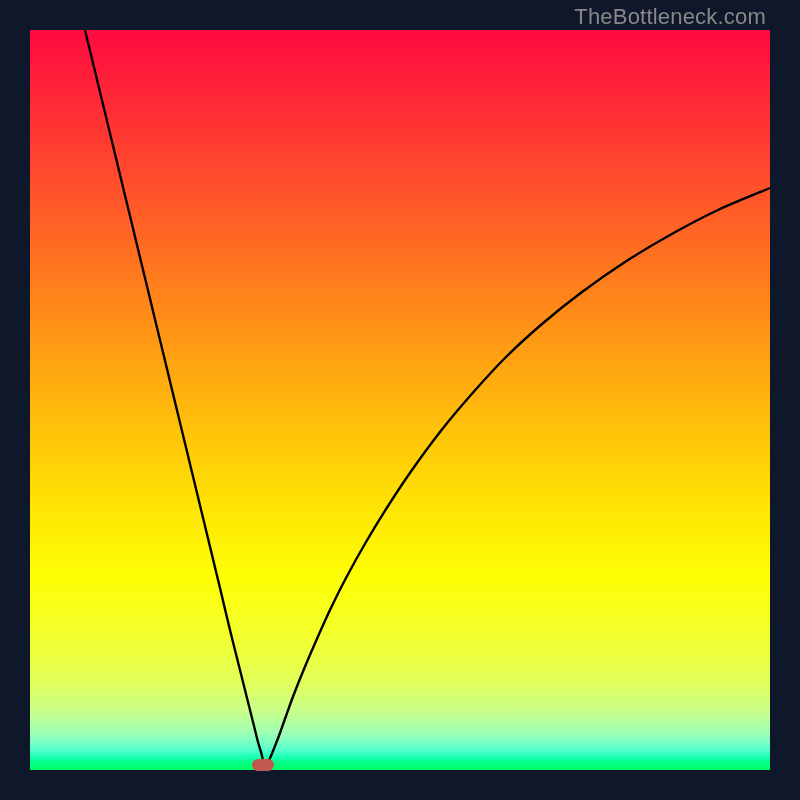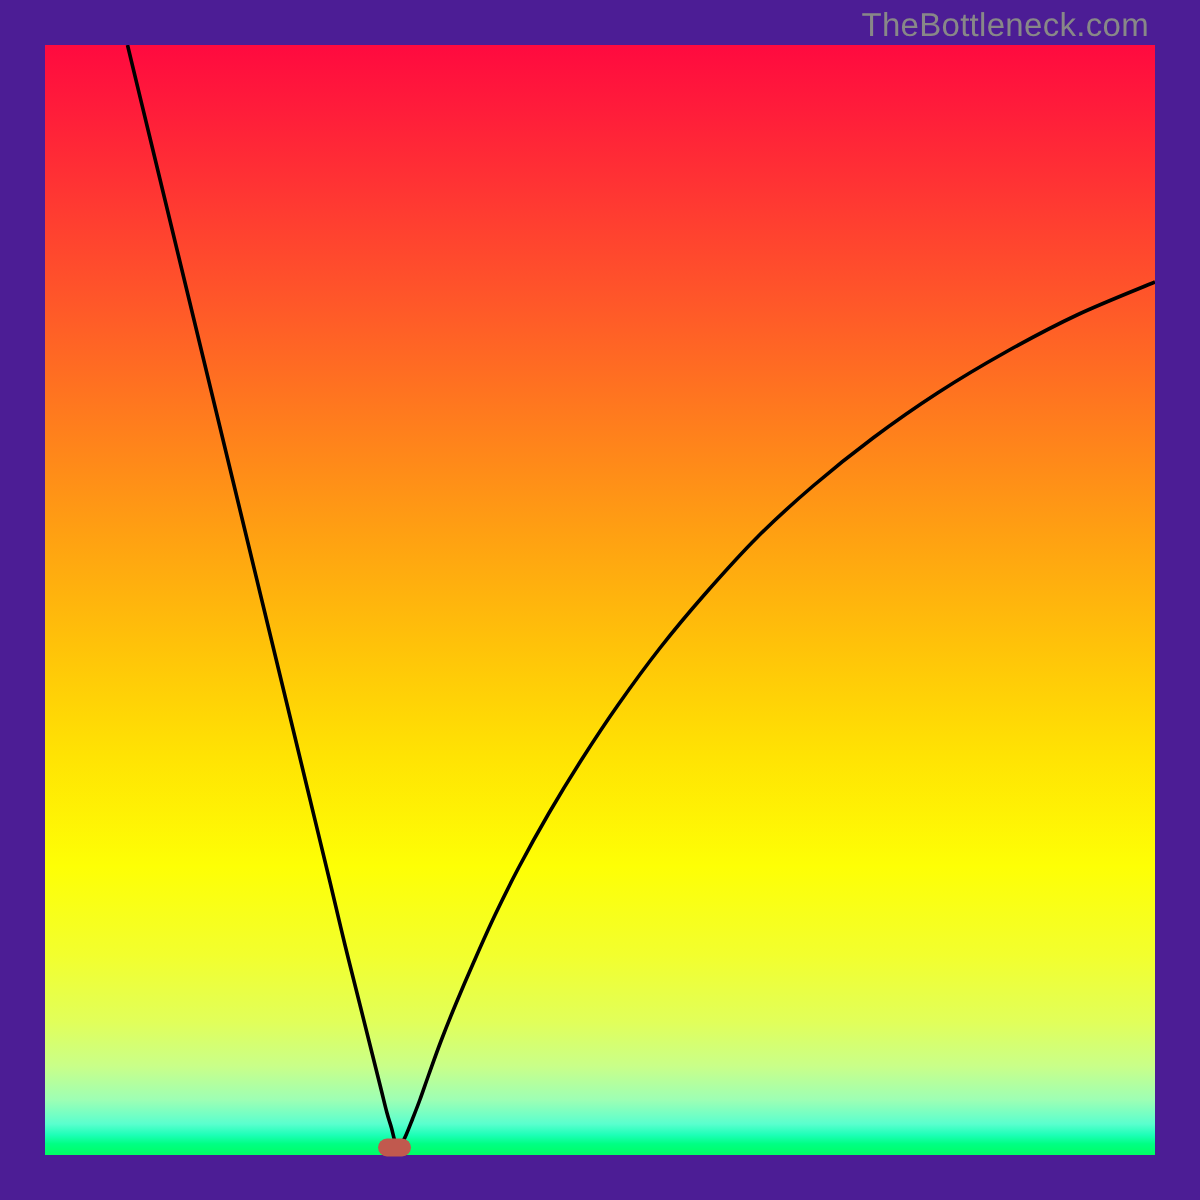--- a/index.html
+++ b/index.html
@@ -8,21 +8,21 @@
     width: 800px;
     height: 800px;
     overflow: hidden;
     background: #000;
     font-family: Arial, Helvetica, sans-serif;
   }
   .frame {
     position: relative;
     width: 800px;
     height: 800px;
-    background: #4c1d95;
+    background: #0f172a;
   }
   .plot-area {
     position: absolute;
     left: 30px;
     top: 30px;
     width: 740px;
     height: 740px;
     
     background:
       linear-gradient(to bottom,

